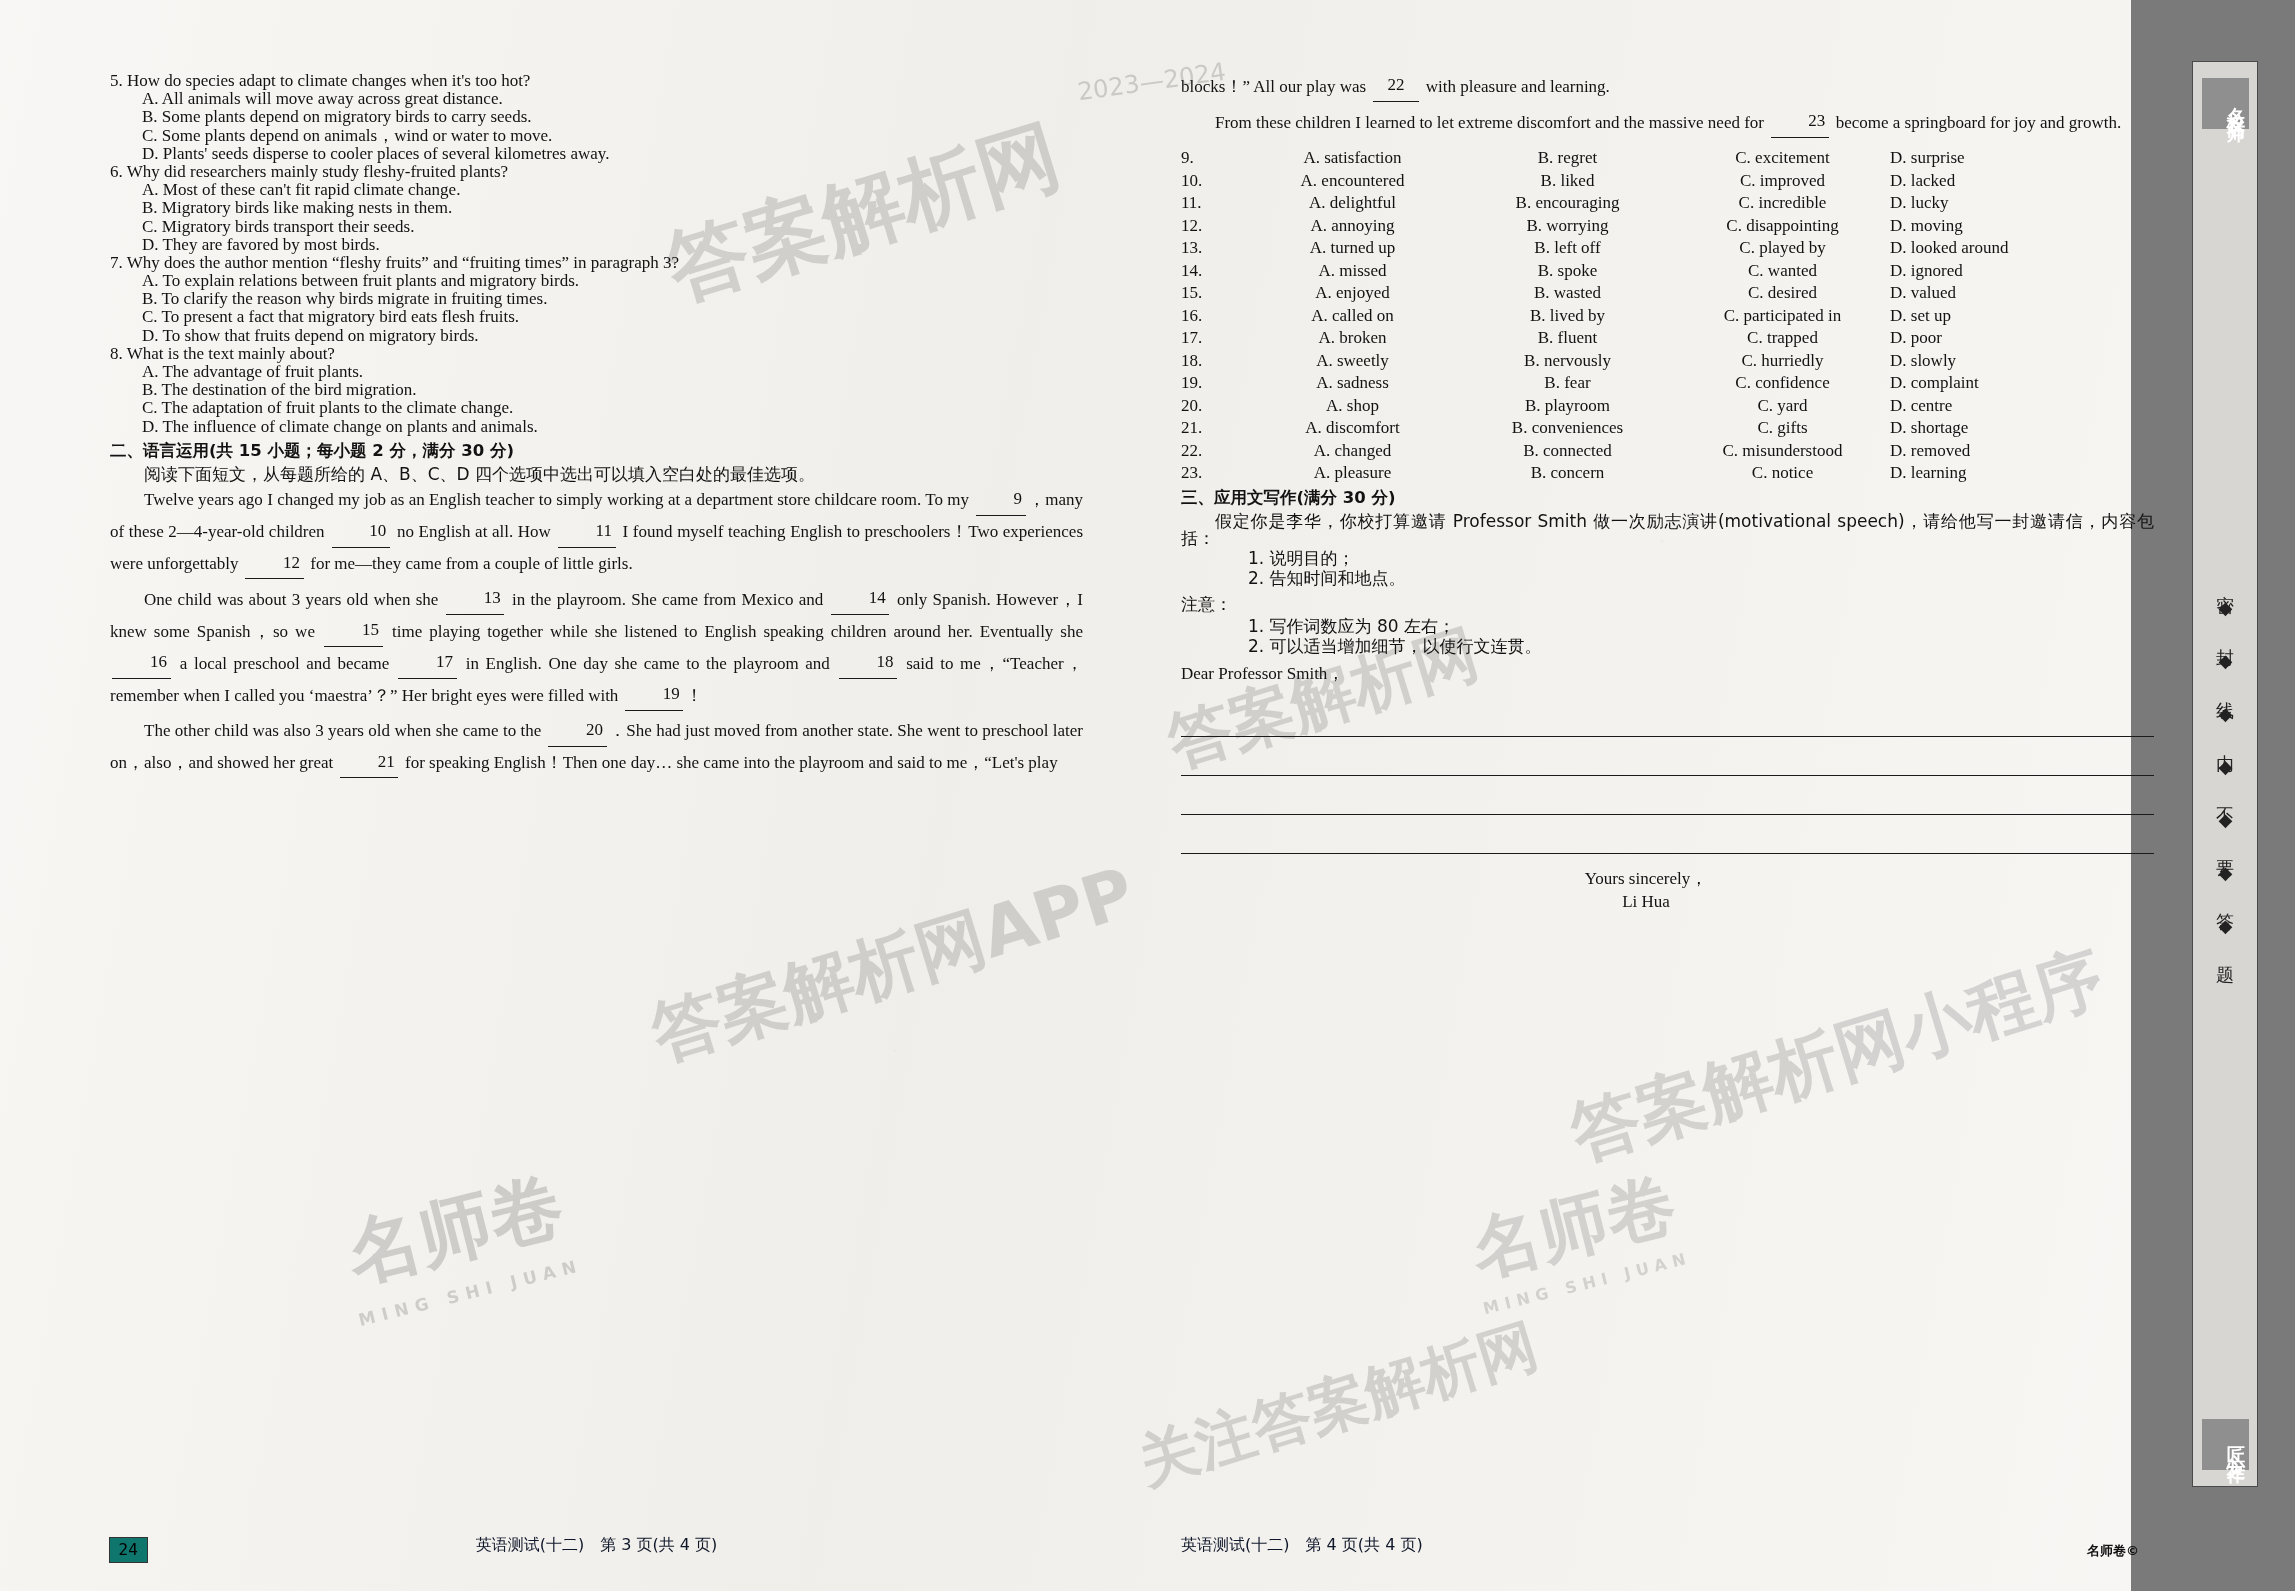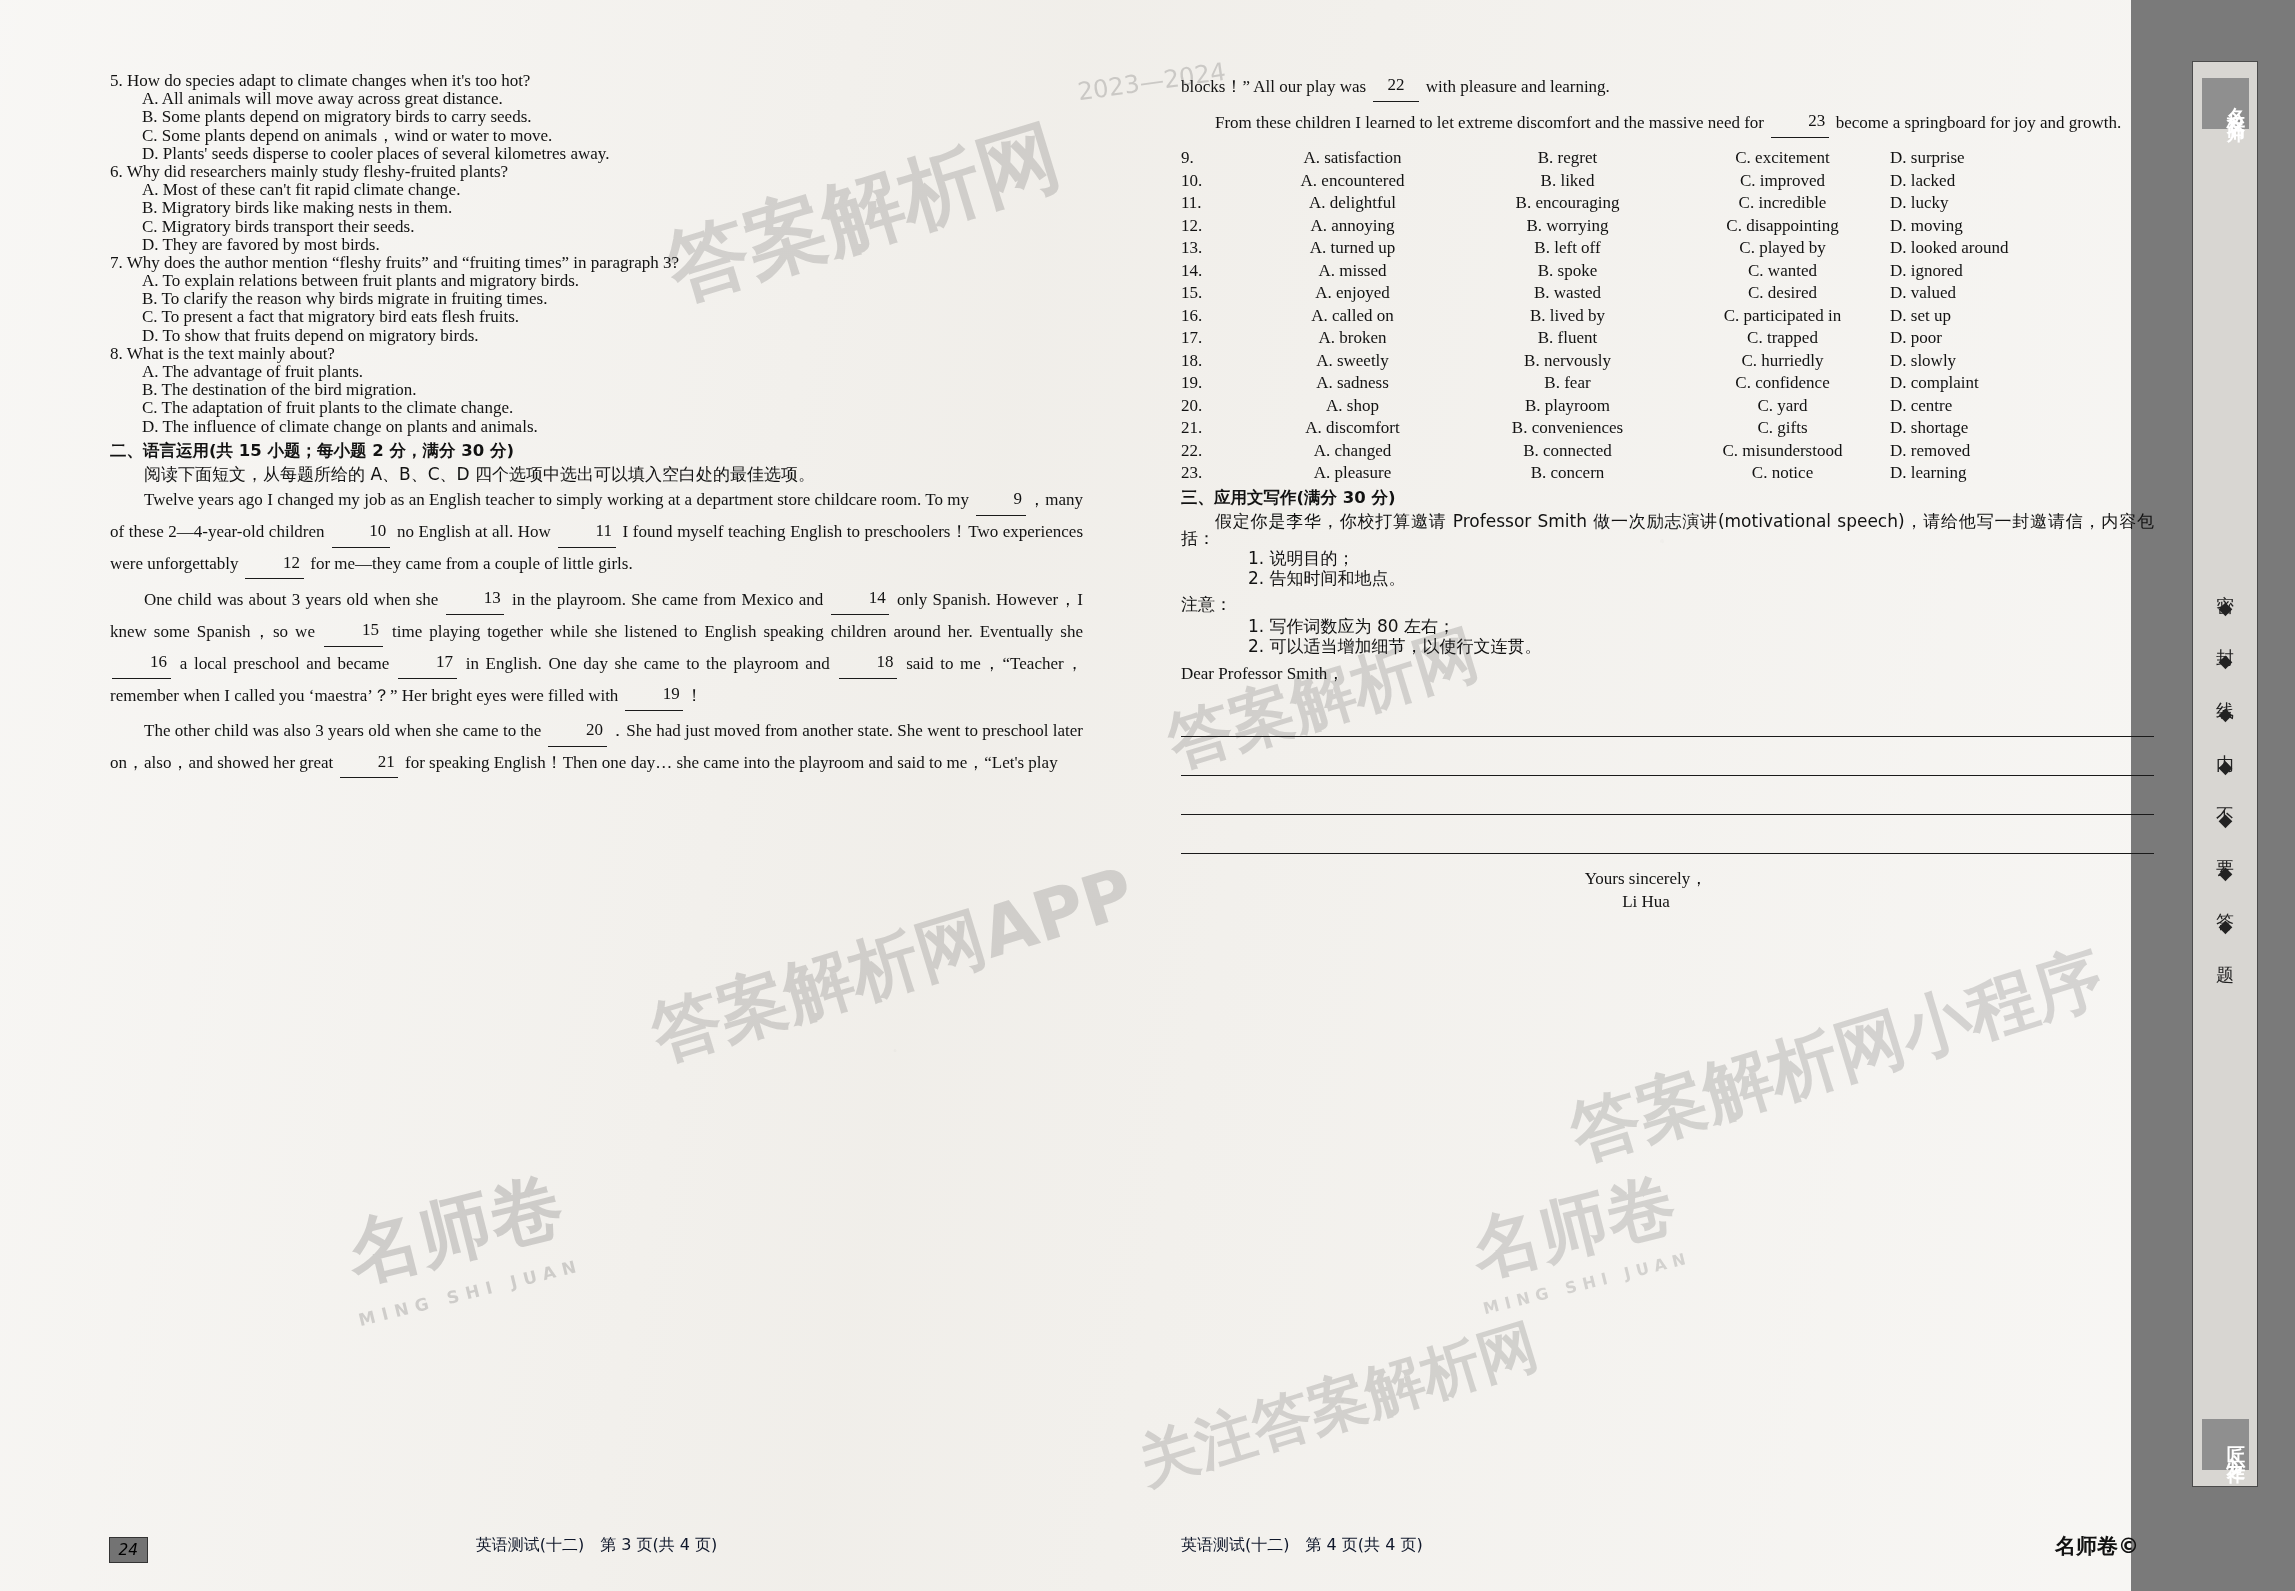--- a/index.html
+++ b/index.html
@@ -128,29 +128,28 @@
   .footer-left { left: 110px; width: 973px; text-align: center; }
   .footer-right { left: 1181px; width: 973px; text-align: left; }
   .pagebox {
     position: absolute;
     left: 109px;
     bottom: 29px;
     border: 1px solid #333;
     padding: 3.1px 8.6px;
     font-size: 15.3px;
     font-family: "DejaVu Sans", sans-serif;
-    background: #737373;
-    font-style: italic;
+    background: #0f766e;
   }
   .brand {
     position: absolute;
     right: 156px;
     bottom: 32px;
     font-family: "DejaVu Sans", sans-serif;
-    font-size: 21px;
+    font-size: 13px;
     font-weight: bold;
     color: #111;
   }
 
   
   .strip {
     position: absolute;
     right: 37px;
     top: 61px;
     width: 66px;

